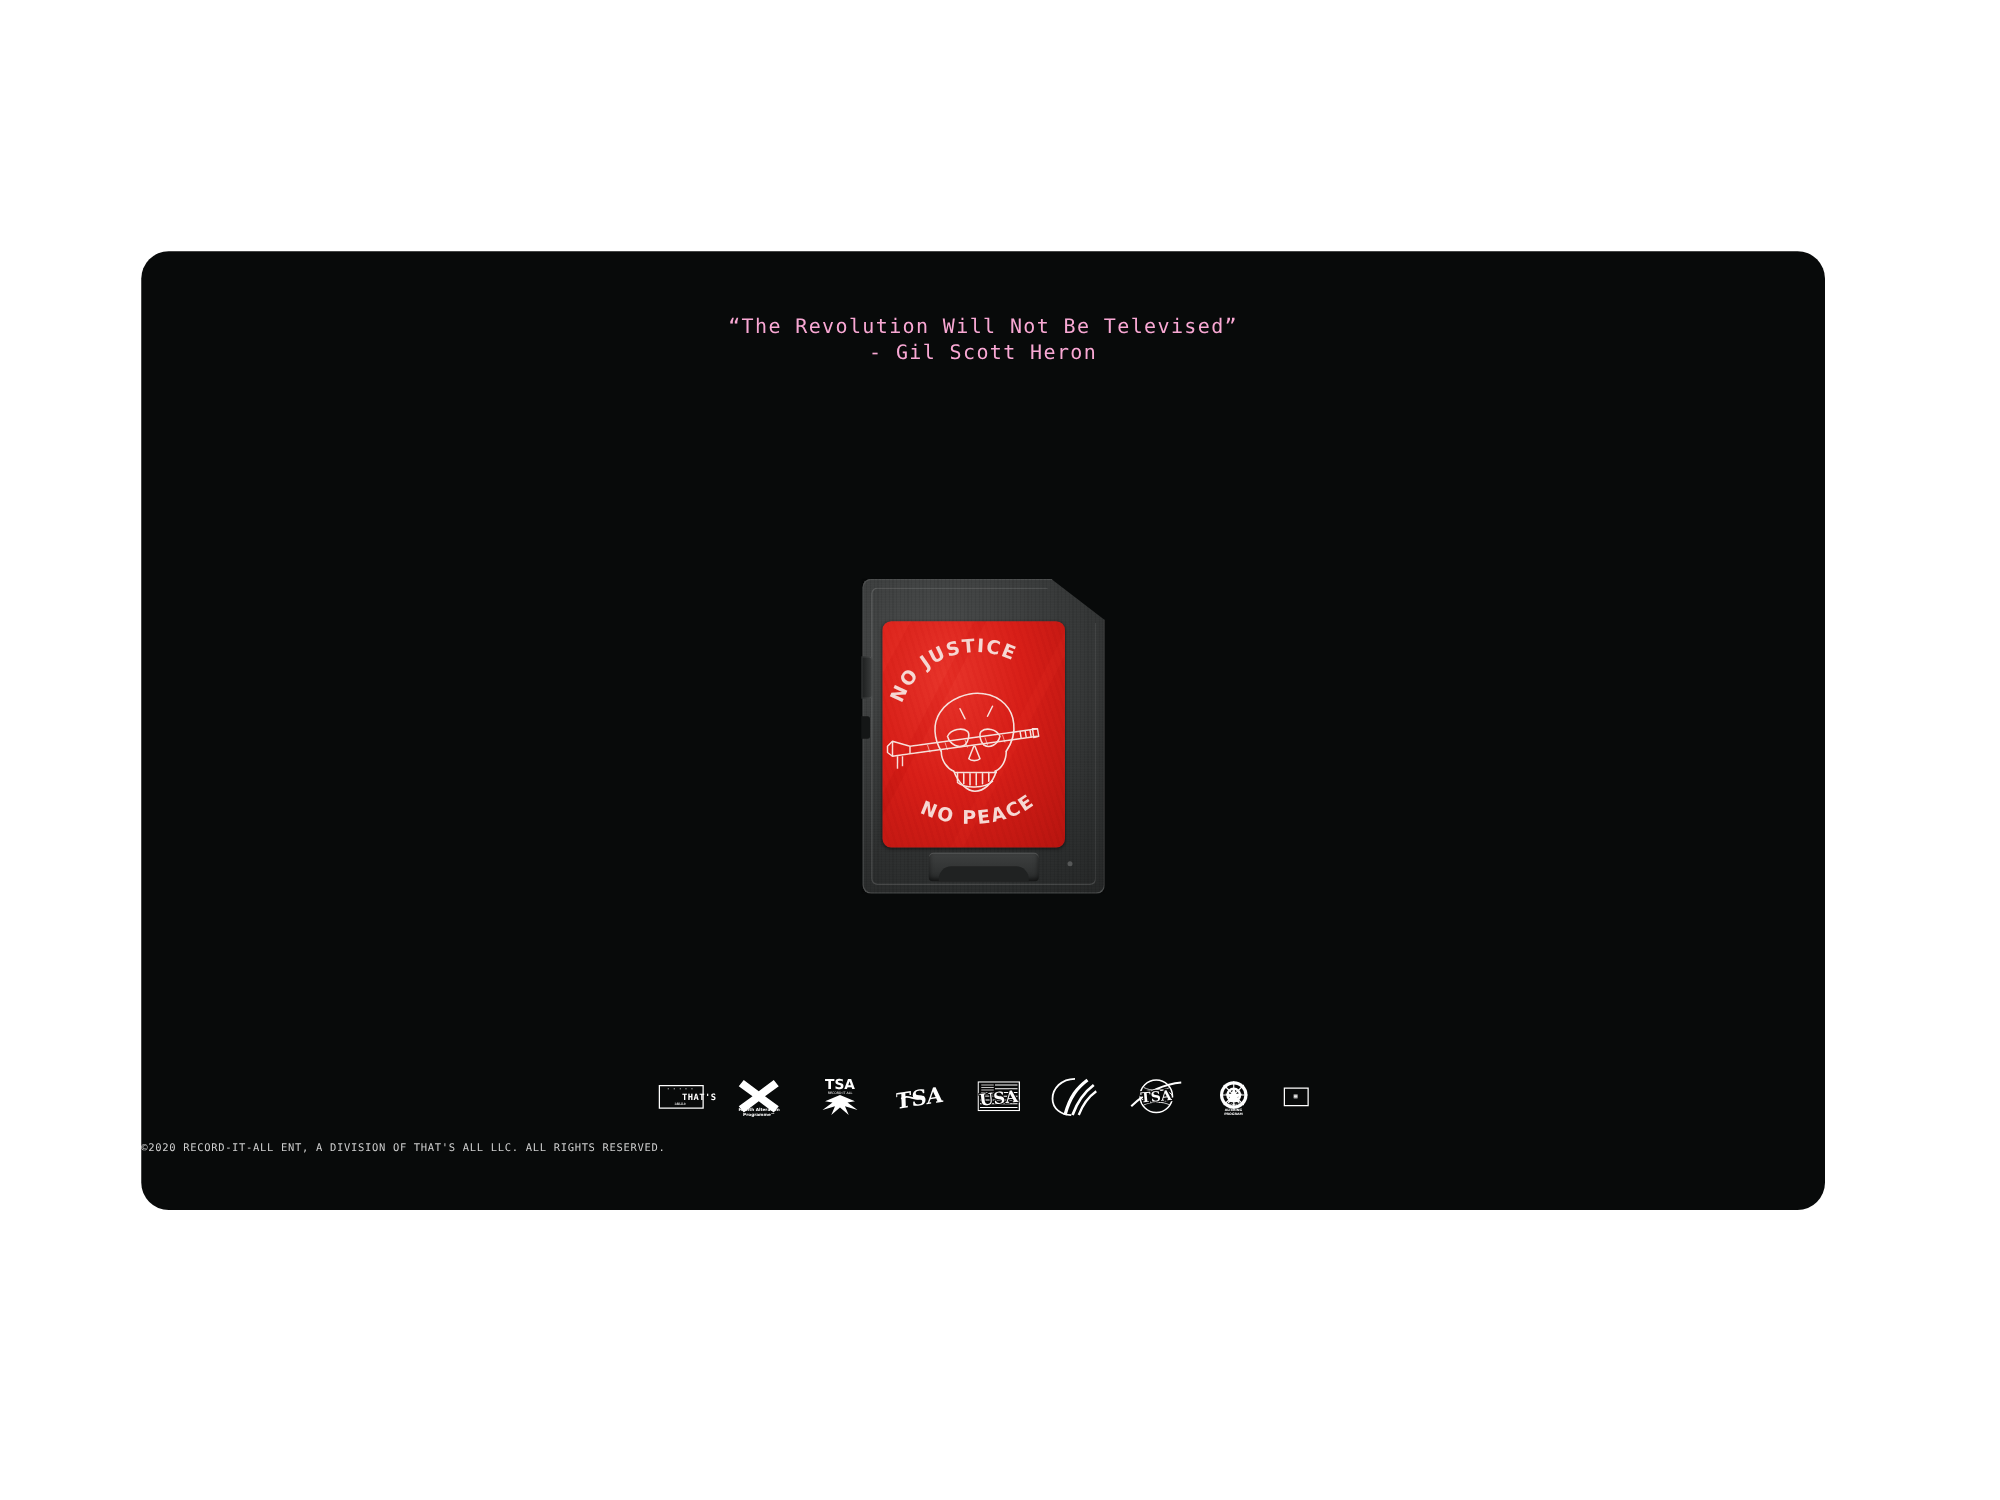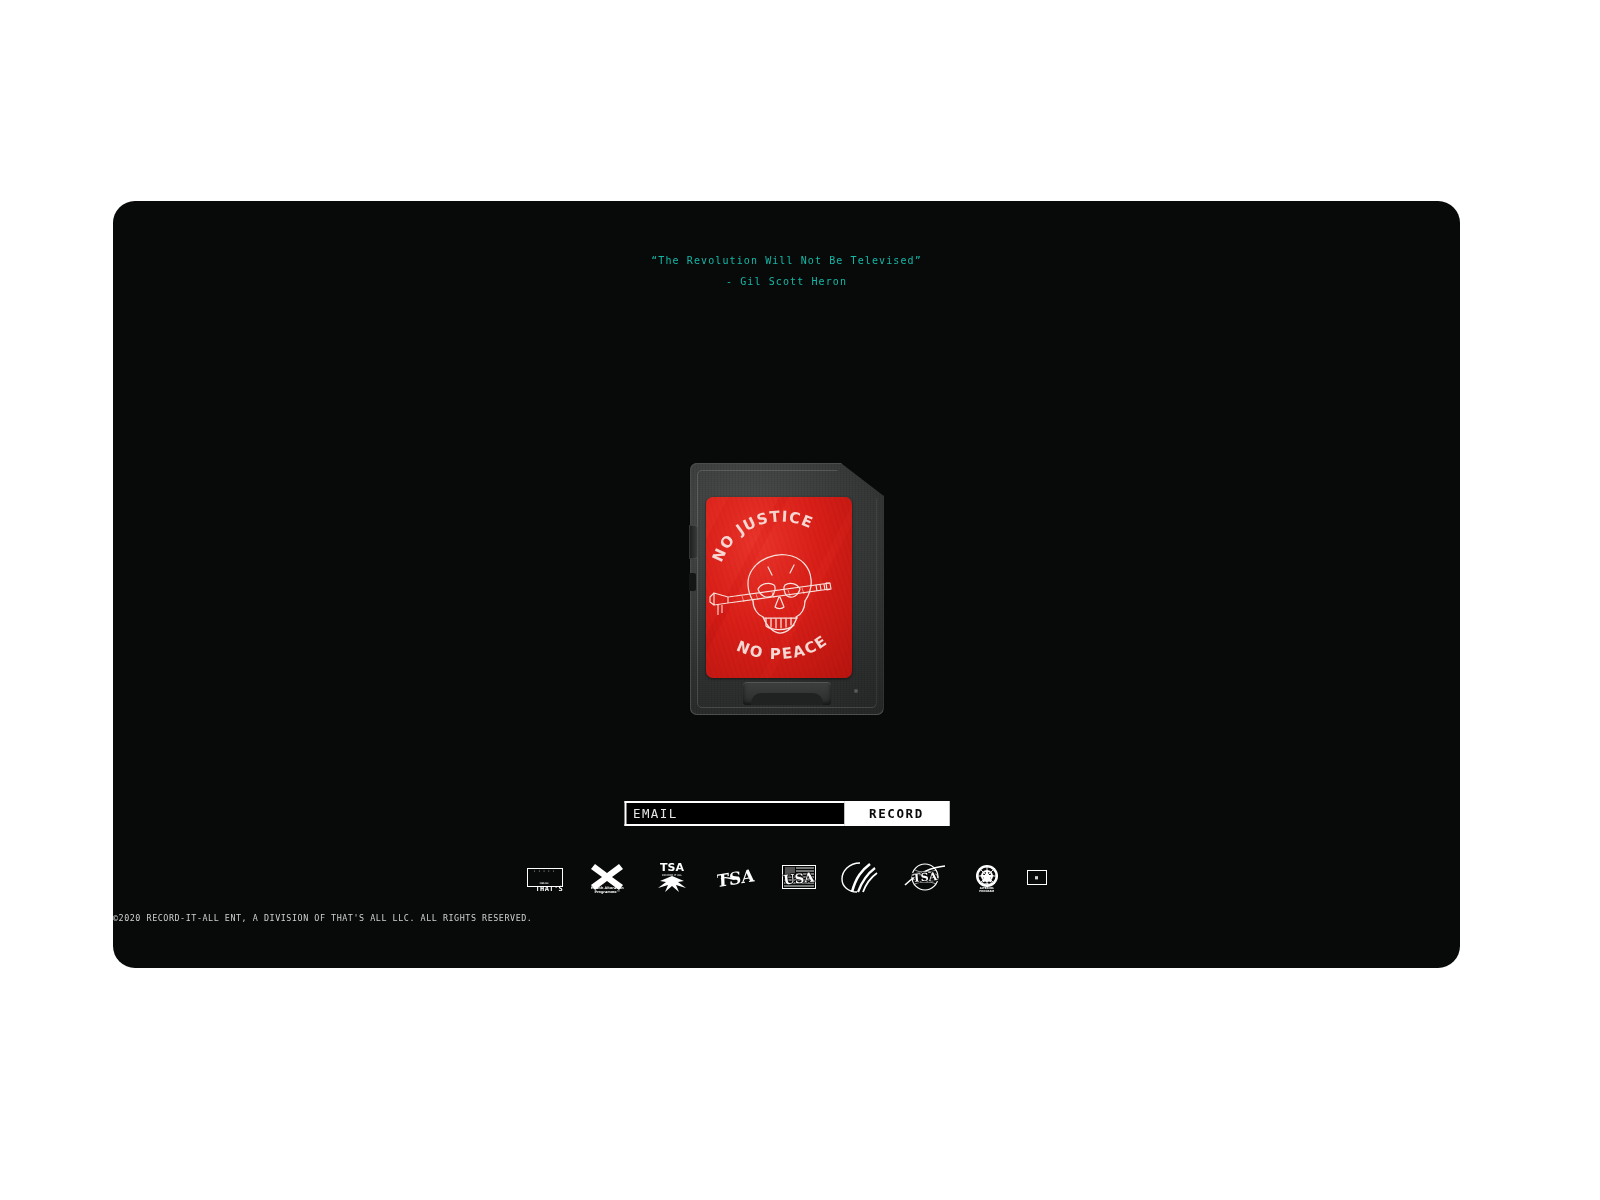--- a/index.html
+++ b/index.html
@@ -18,23 +18,23 @@
     left:113px; top:201px;
     width:1347px; height:767px;
     background:#080a0a;
     border-radius:22px;
   }
 
   
   .quote{
     position:absolute; left:0; right:0; top:49px;
     text-align:center;
-    color:#14b8a6;
-    font-family:"DejaVu Sans Mono", monospace;
-    font-size:10px;
+    color:#f9a8d4;
+    font-family:"DejaVu Sans Mono", monospace;
+    font-size:16px;
     letter-spacing:1.1px;
     line-height:21px;
     white-space:nowrap;
   }
   .quote .ln2{ display:block; }
 
   
   .card-wrap{
     position:absolute;
     left:50%; top:262px;
@@ -172,24 +172,23 @@
     filter:grayscale(1);
   }
 
   
   .lg-thats{ width:36px; height:19px; border:1px solid #fff; position:relative; }
   .lg-thats .tiny{
     position:absolute; left:0; right:0; top:1px;
     font-size:2.6px; letter-spacing:.8px; color:#fff; text-align:center;
   }
   .lg-thats .big{
-    position:absolute; left:8px; right:0; top:5.5px;
+    position:absolute; left:18px; right:0; top:5.5px;
     font-size:7px; font-weight:bold; letter-spacing:.4px; color:#fff; text-align:center;
     font-family:"DejaVu Sans Mono", monospace;
-    margin-top:11px;
   }
   .lg-thats .sub{
     position:absolute; left:0; right:0; top:12.5px;
     font-size:2.8px; letter-spacing:.6px; color:#fff; text-align:center;
   }
   .lg-thats .sub2{
     position:absolute; left:0; right:0; bottom:.5px;
     font-size:2.4px; letter-spacing:1px; color:#fff; text-align:center;
   }
 
@@ -311,24 +310,20 @@
             <textPath href="#arcBot" startOffset="8%">NO PEACE</textPath>
           </text>
         </svg>
       </div>
 
       <div class="sd-grip"></div>
       <div class="sd-grip-inner"></div>
       <div class="sd-dot"></div>
     </div>
 
-    <div class="form">
-      <input class="email-field" type="text" placeholder="EMAIL" style="">
-      <button class="record-btn">RECORD</button>
-    </div>
 
     <div class="logos">
 
       <div class="logo">
         <div class="lg-thats">
           <div class="tiny">• • • • •</div>
           <div class="big">THAT'S</div>
           <div class="sub">ALL</div>
           <div class="sub2">2020</div>
         </div>

